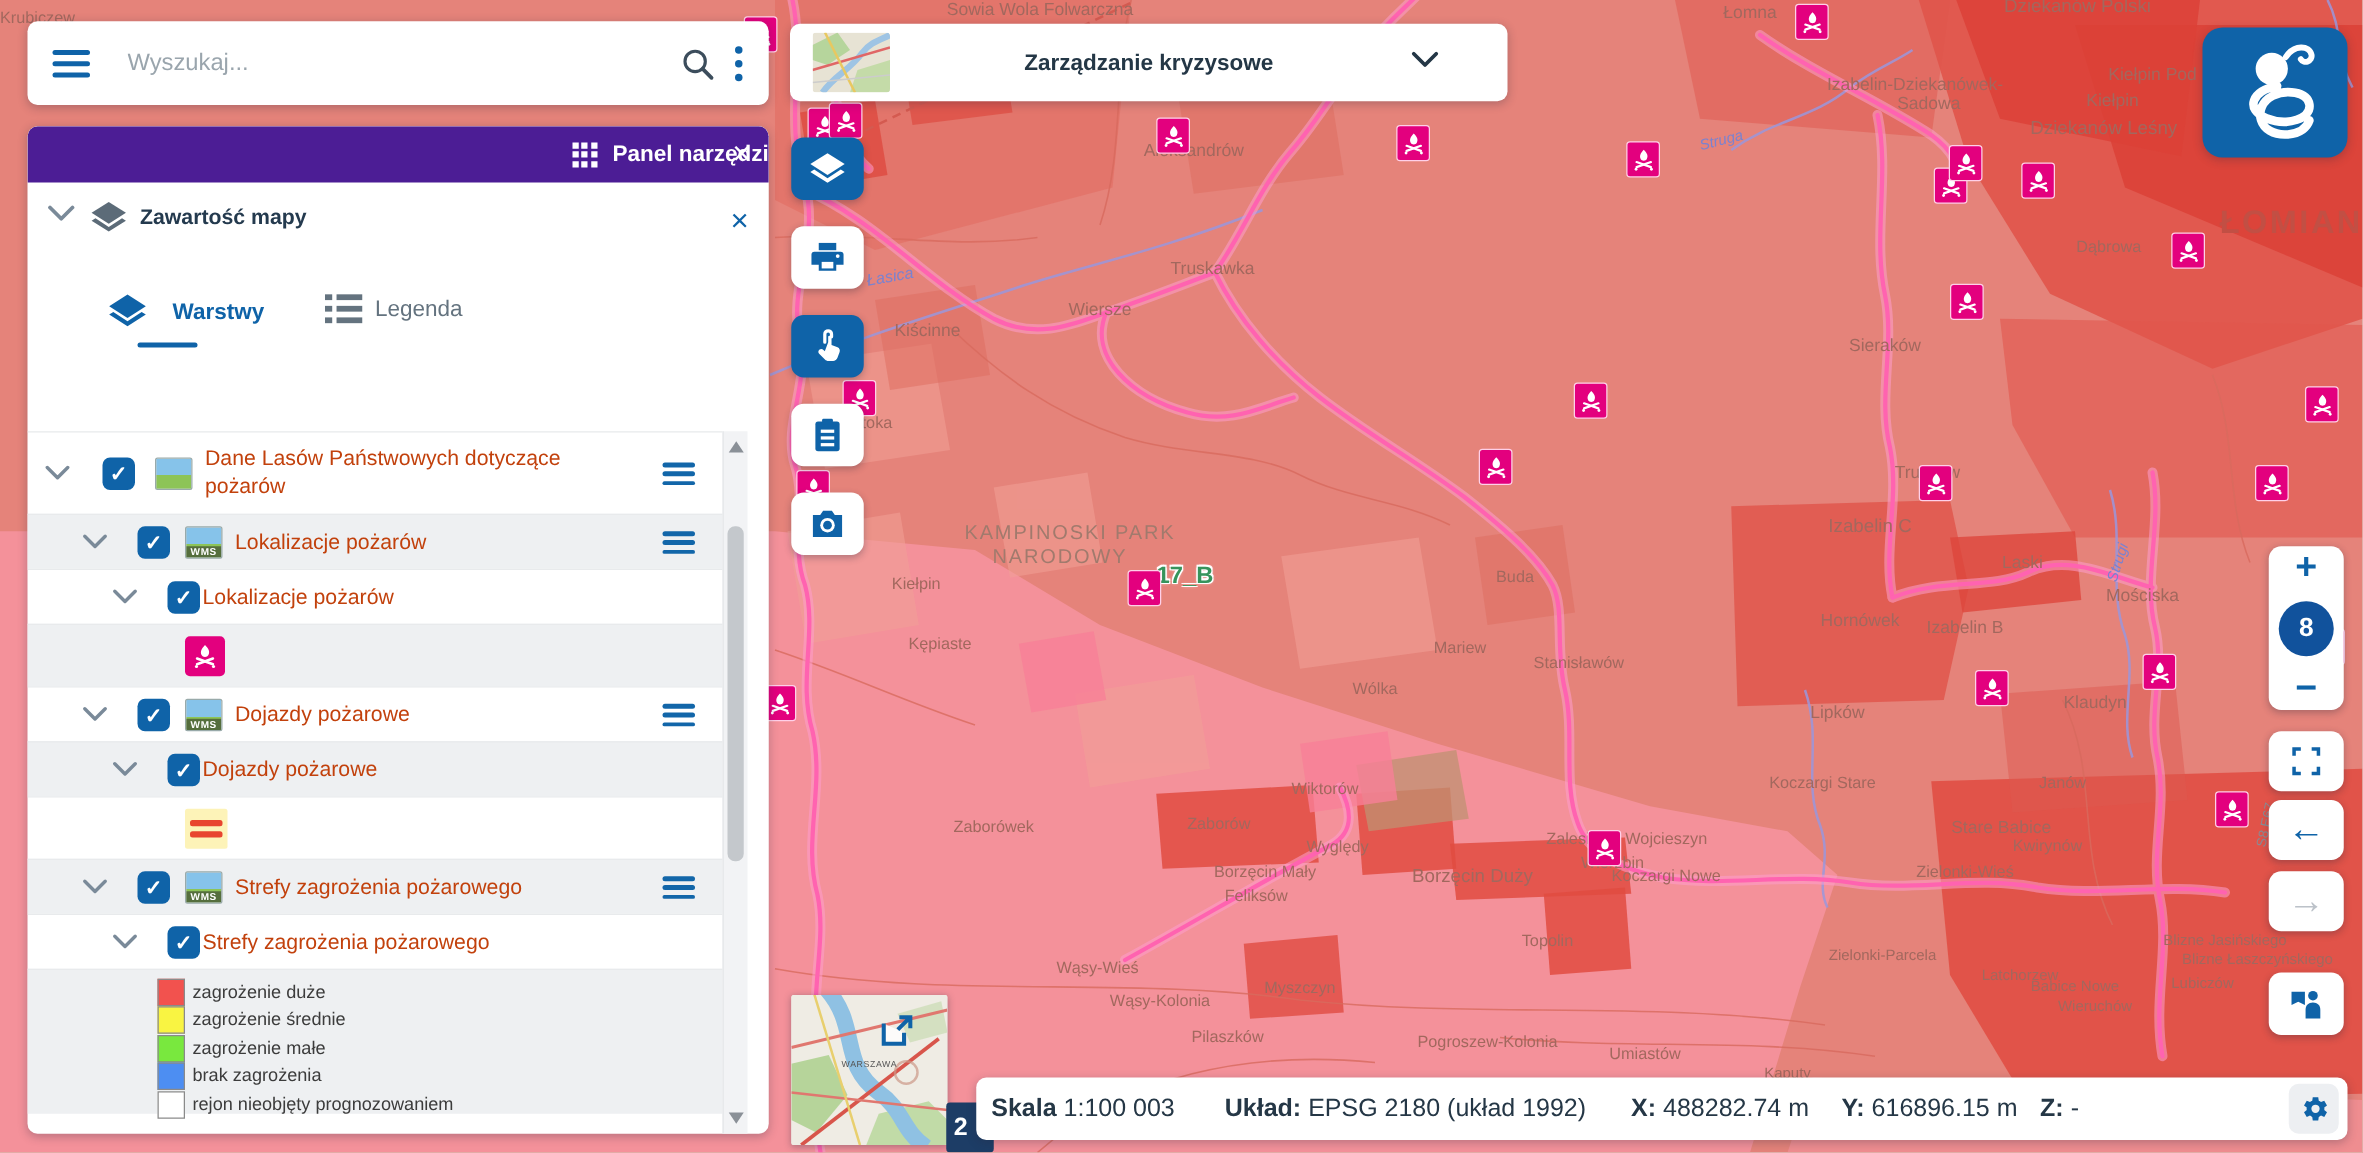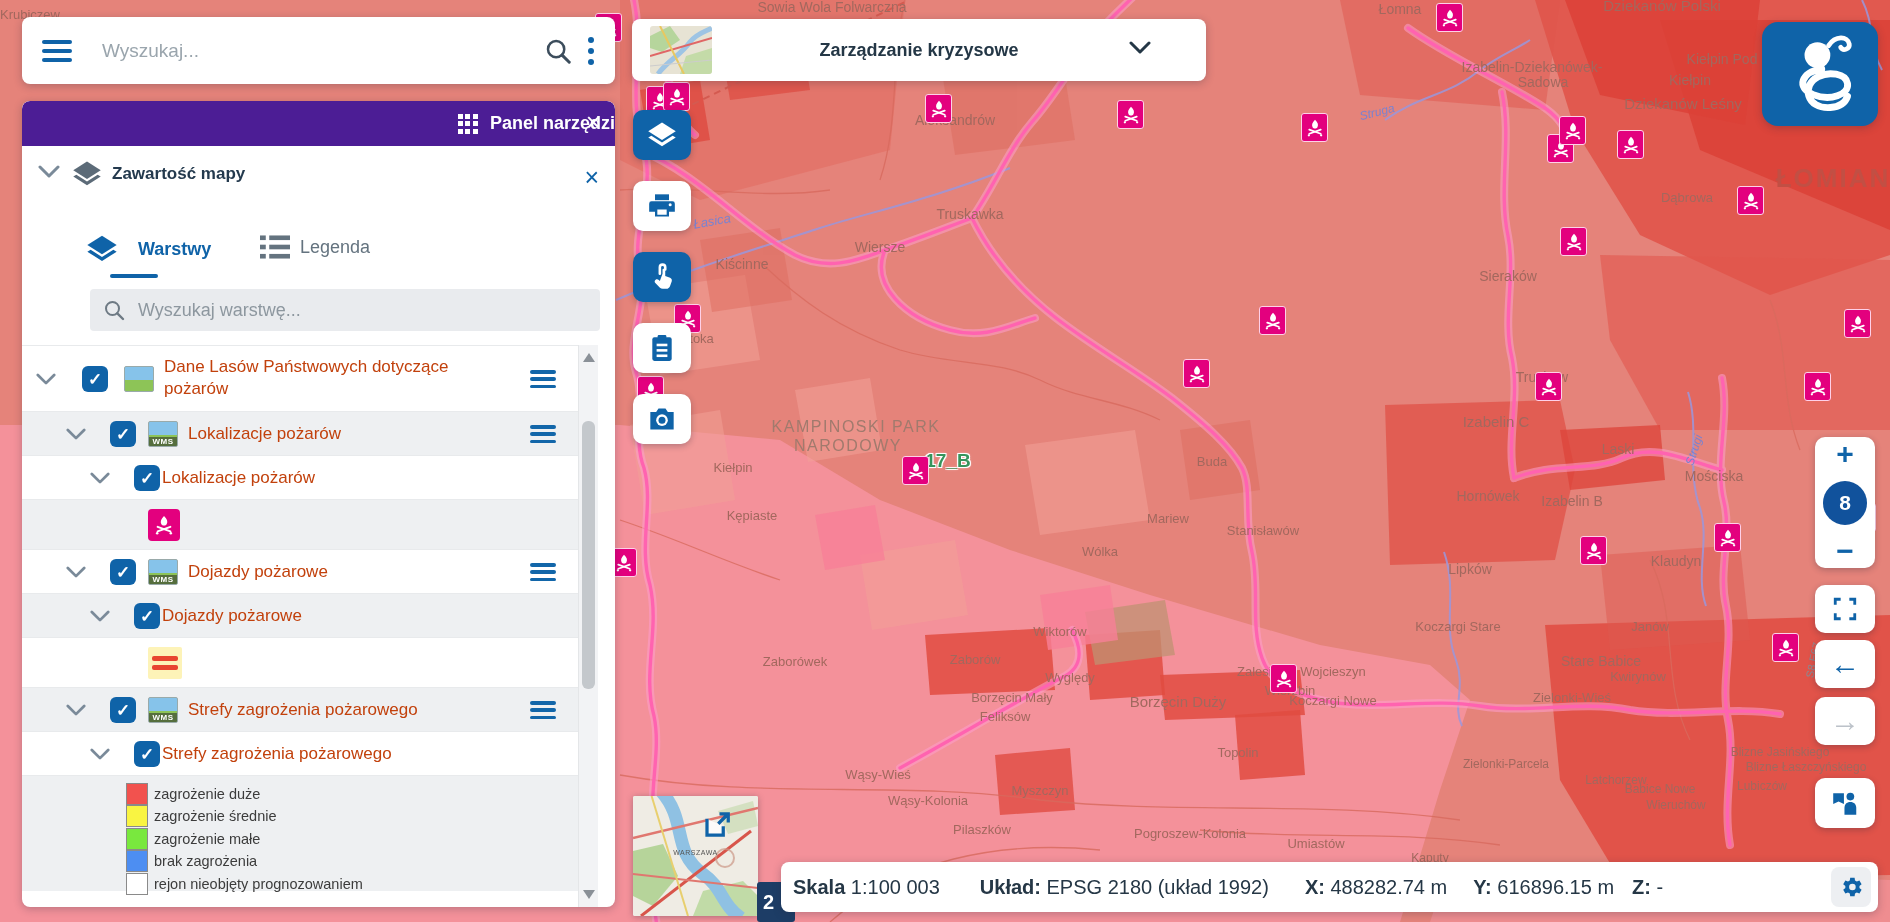--- a/index.html
+++ b/index.html
@@ -663,27 +663,20 @@
         <rect x="0" y="9" width="5" height="4"></rect>
             <rect x="8" y="9" width="18" height="4"></rect>
         <rect x="0" y="17" width="5" height="4"></rect>
             <rect x="8" y="17" width="18" height="4"></rect>
           </g>
       </svg>
       <span class="lbl">Legenda</span>
     </div>
     <div id="tab-underline"></div>
 
-    <div id="layer-search">
-      <svg width="24" height="24" viewBox="0 0 24 24" style="margin-left:12px">
-        <circle cx="10.5" cy="10.5" r="6.5" fill="none" stroke="#6e7a84" stroke-width="2"></circle>
-        <line x1="15.3" y1="15.3" x2="21" y2="21" stroke="#6e7a84" stroke-width="2.4" stroke-linecap="round"></line>
-      </svg>
-      <input placeholder="Wyszukaj warstwę..." style="">
-    </div>
 
     <div id="tree">
         <div class="trow" style="top: 244px; height: 66px; border-top: 1px solid rgb(232, 234, 236);">
           <span class="chev" style="left: 14px; top: 26px;"><svg width="20" height="13" viewBox="0 0 22 14">
               <polyline points="2,2 11,11 20,2" fill="none" stroke="#7a8a99" stroke-width="3" stroke-linecap="round" stroke-linejoin="round"></polyline>
             </svg></span>
           <span class="cb" style="left: 60px; top: 20px;">✓</span>
           <span class="lyricon" style="left: 102px; top: 20px;"></span>
           <div class="tlabel" style="left: 142px; top: 10px; width: 300px;">Dane Lasów Państwowych dotyczące pożarów</div>
           <span class="menu-ic" style="top: 24px;">

